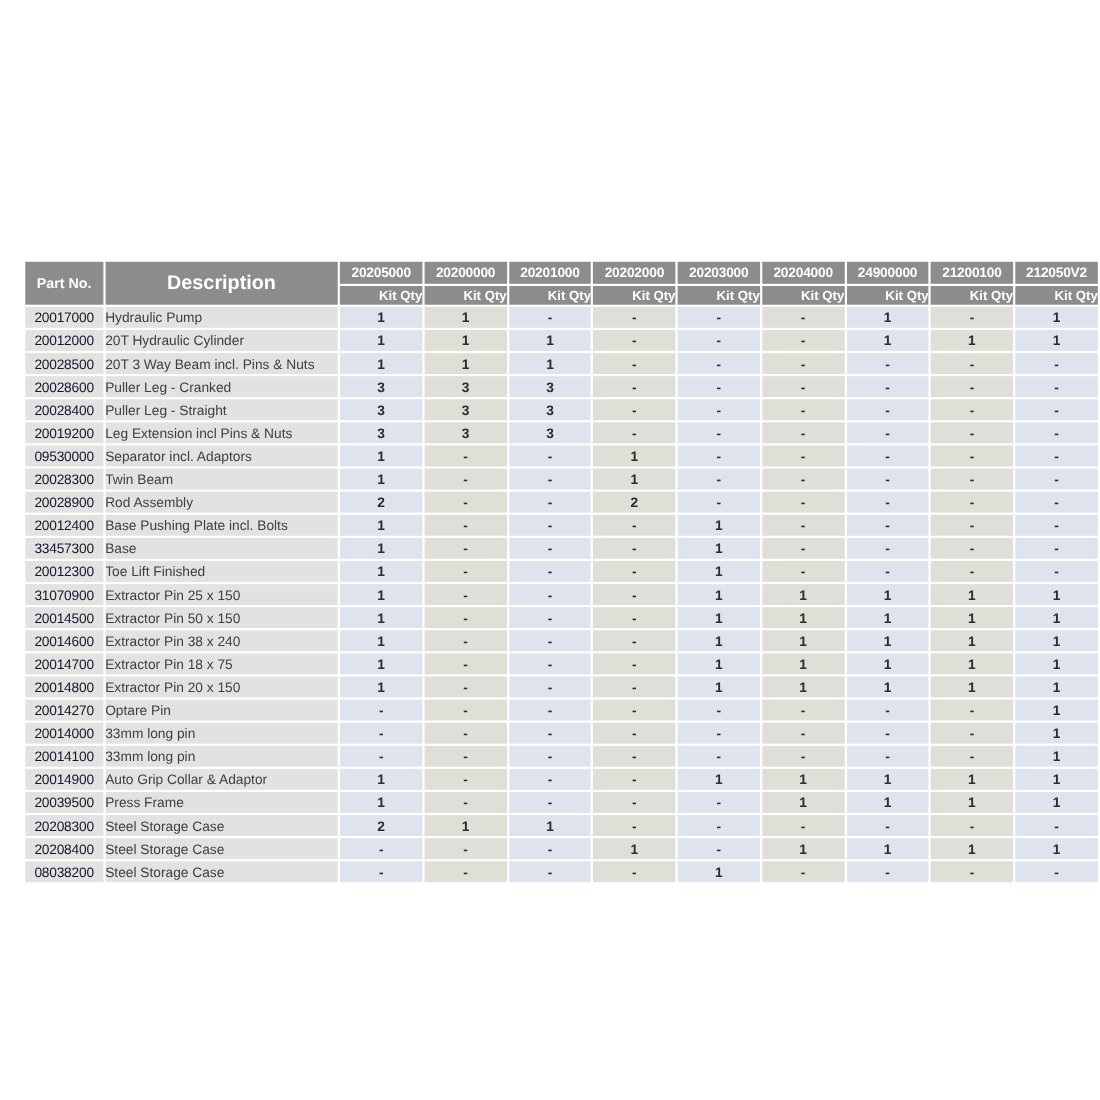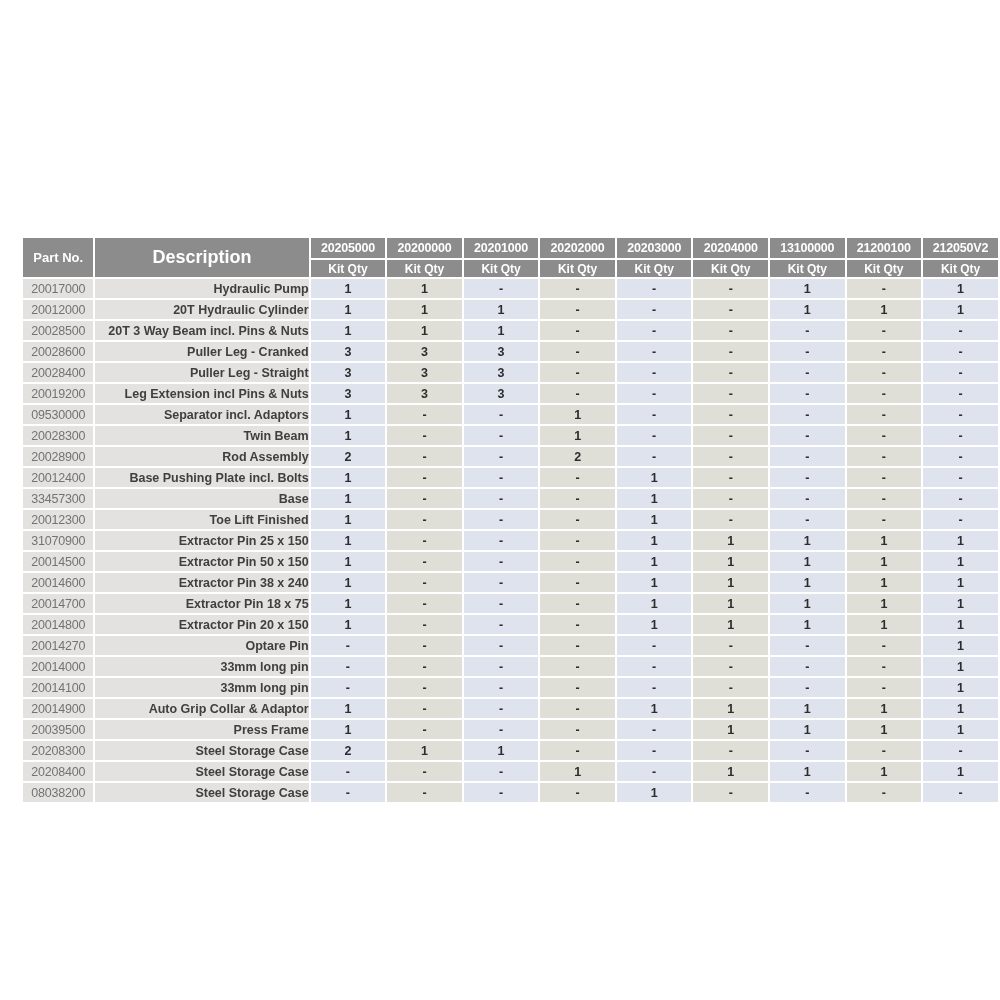--- a/index.html
+++ b/index.html
@@ -31,34 +31,33 @@
   }
   th.hdr {
     background: #8c8c8c;
     color: #ffffff;
     font-weight: bold;
     text-align: center;
   }
   th.part-h  { width: 74px;  font-size: 13px; }
   th.desc-h  { width: 216px; font-size: 18px; }
   th.code-h  { width: 79px;  height: 20px; font-size: 12.5px; letter-spacing: -0.2px; }
-  th.kit-h   { height: 17px; font-size: 12px; }
+  th.kit-h   { height: 17px; font-size: 12px; text-align: right; }
   td { height: 19px; font-size: 12.5px; }
   td.part {
     background: #e3e2e0;
-    color: #737373;
+    color: #0f172a;
     text-align: center;
     letter-spacing: -0.2px;
   }
   td.desc {
     background: #e3e2e0;
     color: #3f3f3f;
-    text-align: right;
+    text-align: left;
     padding-left: 8px;
-    font-weight: bold;
   }
   td.qty {
     text-align: center;
     font-weight: bold;
     color: #2d2d2d;
   }
   td.qa { background: #dfe3ee; }  
   td.qb { background: #e0dfd7; }  
 </style>
 </head>
@@ -70,21 +69,21 @@
       <tr>
         <th class="hdr part-h" rowspan="2">Part No.</th>
         <th class="hdr desc-h" rowspan="2">Description</th>
 
       <th class="hdr code-h">20205000</th>
           <th class="hdr code-h">20200000</th>
           <th class="hdr code-h">20201000</th>
           <th class="hdr code-h">20202000</th>
           <th class="hdr code-h">20203000</th>
           <th class="hdr code-h">20204000</th>
-          <th class="hdr code-h">13100000</th>
+          <th class="hdr code-h">24900000</th>
           <th class="hdr code-h">21200100</th>
           <th class="hdr code-h">212050V2</th>
         </tr>
       <tr>
 
       <th class="hdr kit-h">Kit Qty</th>
           <th class="hdr kit-h">Kit Qty</th>
           <th class="hdr kit-h">Kit Qty</th>
           <th class="hdr kit-h">Kit Qty</th>
           <th class="hdr kit-h">Kit Qty</th>

